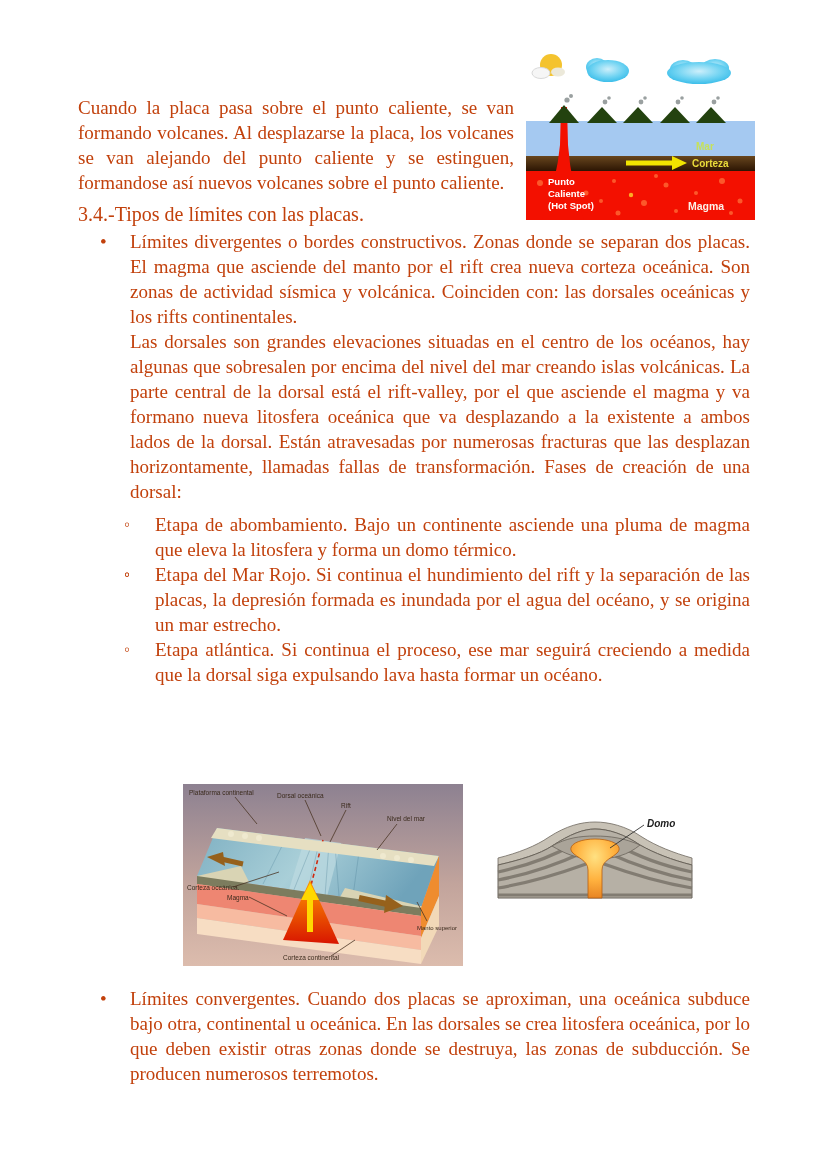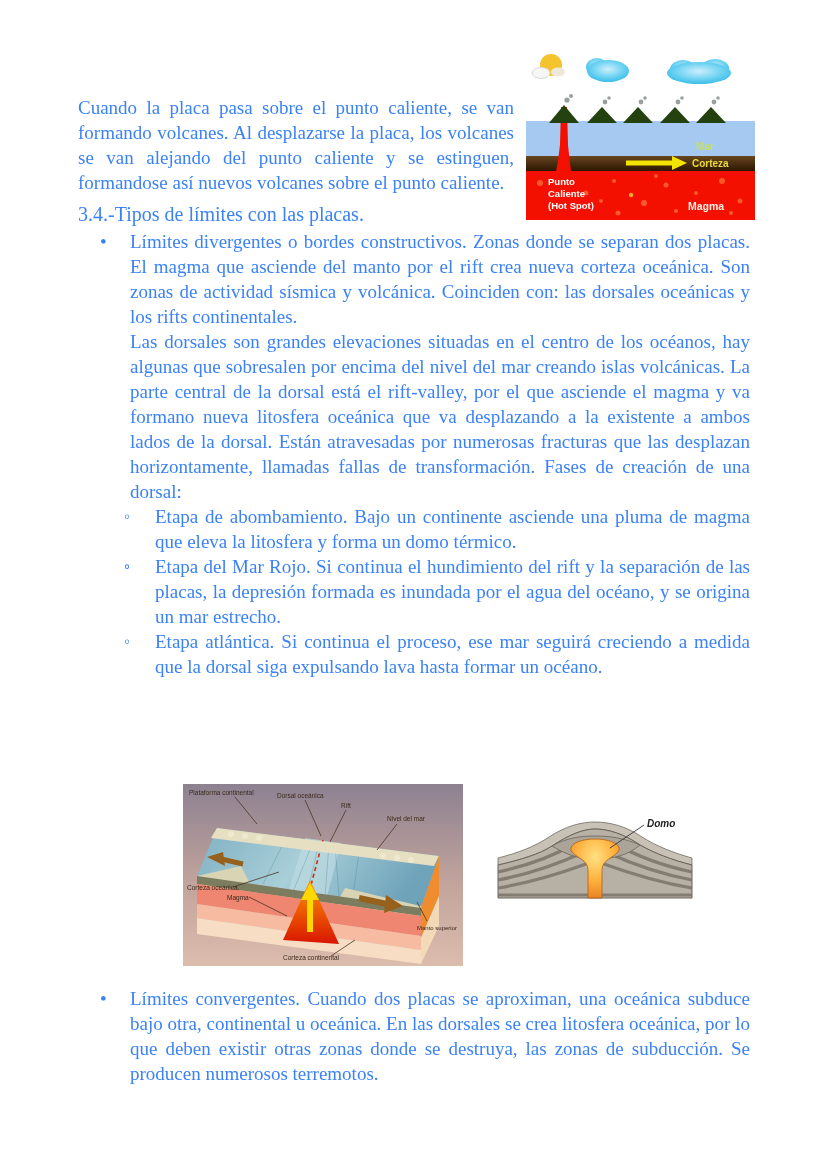--- a/index.html
+++ b/index.html
@@ -1,21 +1,21 @@
 <!DOCTYPE html>
 <html><head>
 <meta charset="utf-8">
 <style>
   html,body{margin:0;padding:0;background:#ffffff;}
   .page{
     position:relative;
     width:828px;height:1171px;
     background:#ffffff;
     font-family:"Liberation Serif", serif;
-    color:#3b82f6;
+    color:#c2410c;
     overflow:hidden;
   }
   .textblock{
     position:absolute;
     font-size:19px;
     line-height:25px;
     text-align:justify;
   }
   .intro{left:78px;top:76px;width:436px;}
   .heading{
@@ -23,21 +23,21 @@
     font-size:20px;line-height:27px;font-weight:normal;
     margin:0;text-align:left;
   }
   .listblock{left:78px;top:229px;width:672px;}
   .convergent{left:78px;top:986px;width:672px;}
   ul.blist{list-style:none;margin:0;padding:0;}
   ul.blist > li{position:relative;padding-left:52px;}
   ul.blist > li > .marker1{
     position:absolute;left:22px;top:0;width:20px;text-align:left;
   }
-  .cont-par{margin:0 0 0 52px;}
+  .cont-par{margin:0 0 8px 52px;}
   ul.slist{list-style:none;margin:0;padding:0;}
   ul.slist > li{position:relative;padding-left:77px;}
   ul.slist > li > .marker2{
     position:absolute;left:46px;top:0;width:20px;font-size:17px;
   }
   figure{margin:8px;padding:0;position:absolute;}
   .fig-hotspot{left:518px;top:35px;width:229px;height:177px;}
   .fig-ridge{left:175px;top:776px;width:280px;height:182px;}
   .fig-dome{left:480px;top:800px;width:215px;height:100px;font-style:italic;}
   svg text{font-family:"Liberation Sans", sans-serif;}

